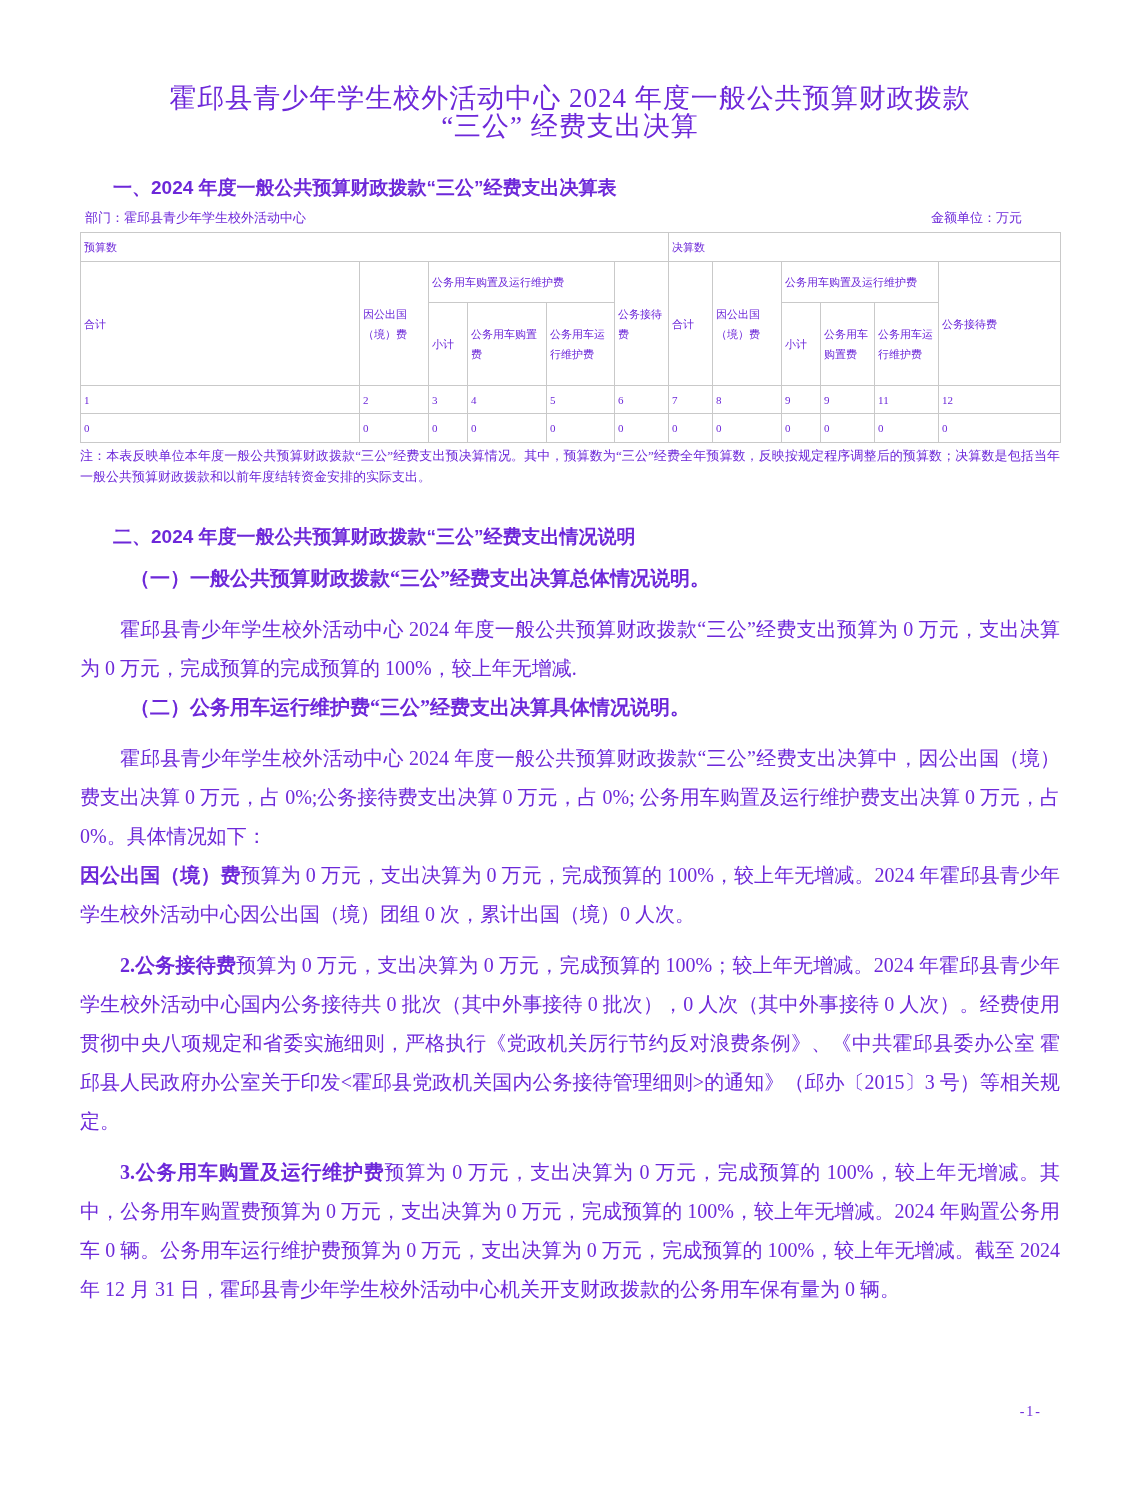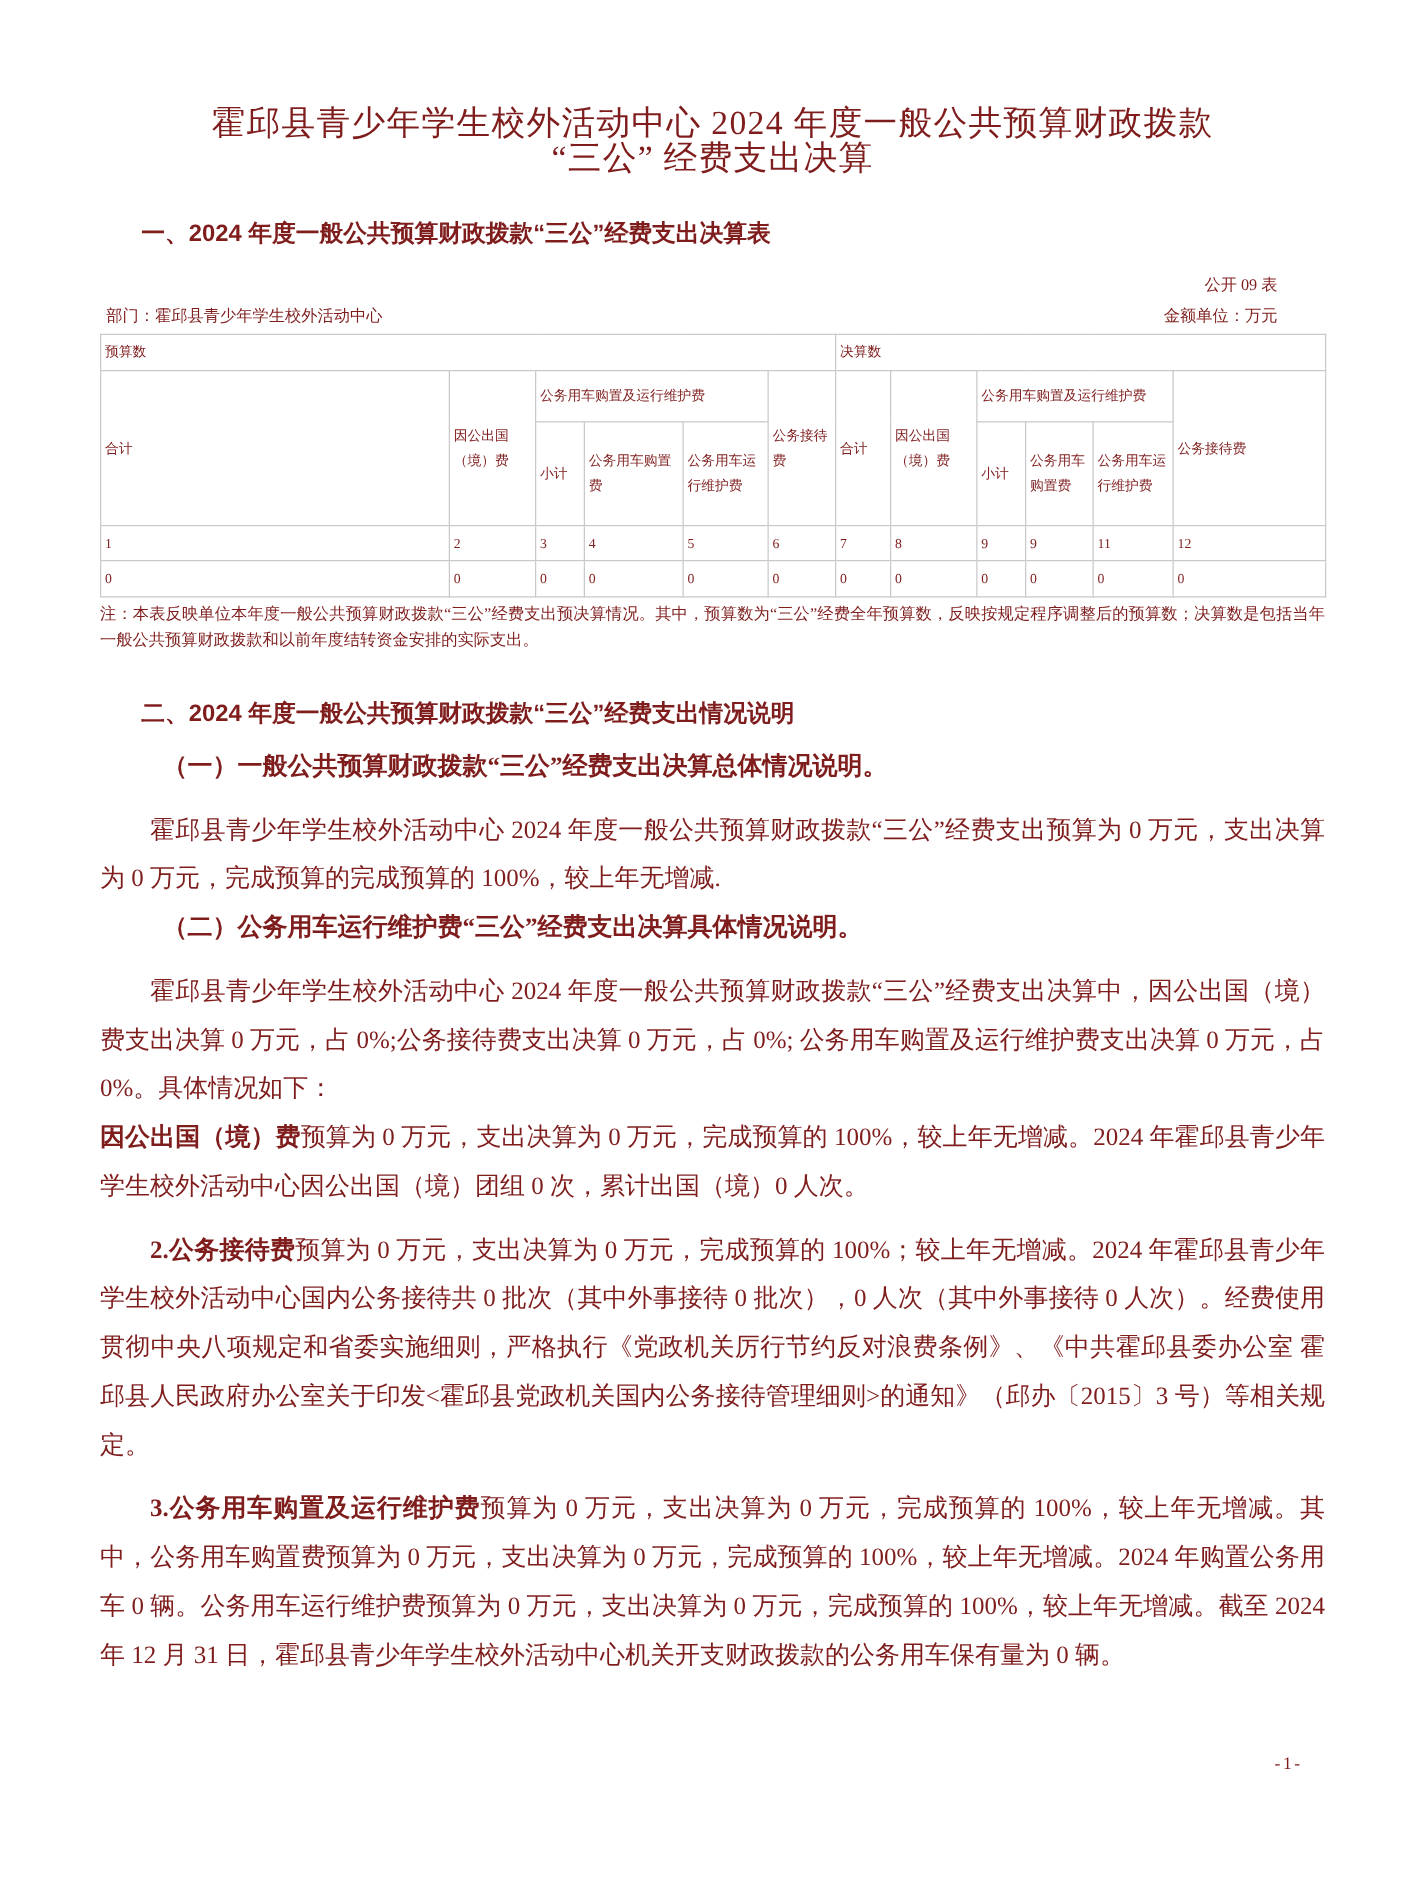--- a/index.html
+++ b/index.html
@@ -1,21 +1,21 @@
 <!DOCTYPE html>
 <html><head>
 <meta charset="utf-8">
 <style>
   html,body { margin:0; padding:0; background:#ffffff; }
   .page {
     position:relative;
     width:1122px; height:1512px;
     margin:0 auto;
     background:#ffffff;
-    color:#7f1d1d;
+    color:#6d28d9;
     font-family:"Liberation Serif","DejaVu Serif",serif;
     overflow:hidden;
   }
   .content { margin:0 62px 0 80px; width:980px; }
 
   .title { margin:0; text-align:center; font-weight:400; font-size:27px; line-height:28px; letter-spacing:1px; }
   .title1 { padding-top:84px; }
   .title2 { }
 
   .sec-heading {
@@ -58,21 +58,20 @@
 <body>
 
 <div class="page">
   <div class="content">
 
     <h1 class="title title1">霍邱县青少年学生校外活动中心 2024 年度一般公共预算财政拨款</h1>
     <h1 class="title title2">“三公” 经费支出决算</h1>
 
     <h2 class="sec-heading">一、2024 年度一般公共预算财政拨款“三公”经费支出决算表</h2>
 
-    <div class="meta-sheet">公开 09 表</div>
     <div class="meta-row">
       <span>部门：霍邱县青少年学生校外活动中心</span>
       <span>金额单位：万元</span>
     </div>
 
     <table class="sgt">
       <colgroup>
         <col style="width:279px">
           <col style="width:69px">
           <col style="width:39px">

